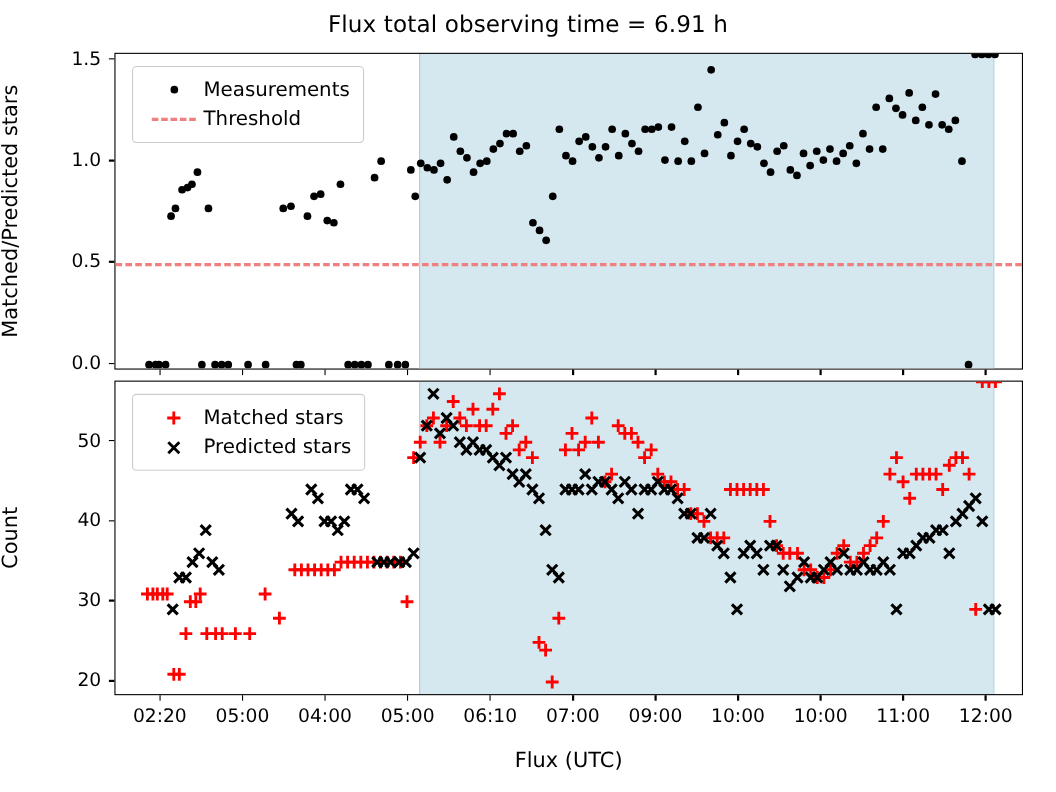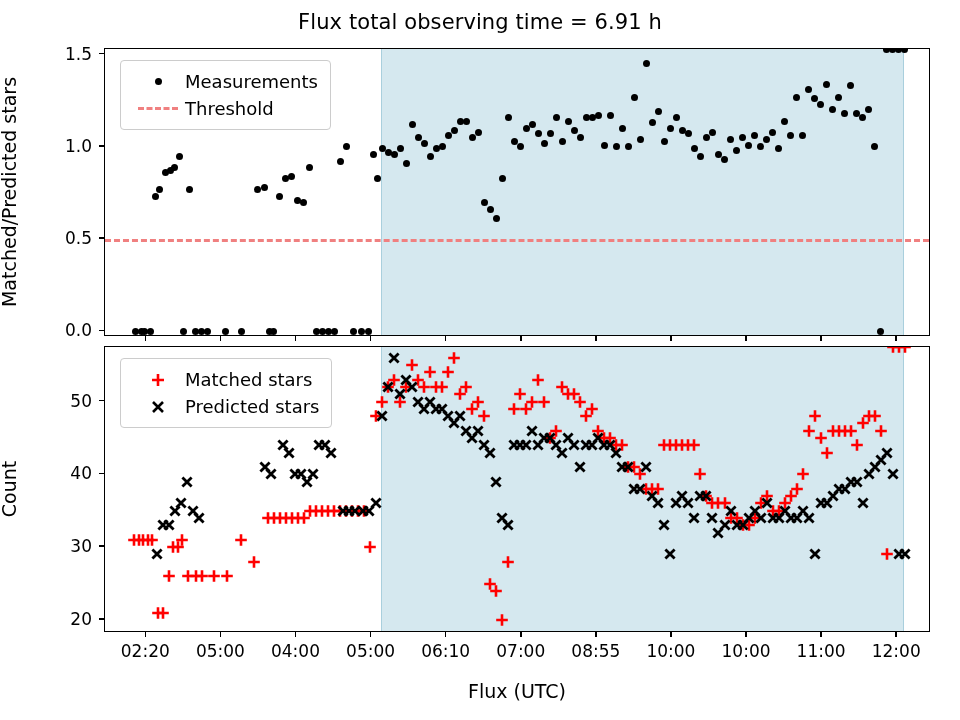--- a/index.html
+++ b/index.html
@@ -1548,21 +1548,21 @@
       <div class="tick-x" style="left: 670.136px; top: 632px;"></div>
       <div class="tick-x" style="left: 745.227px; top: 632px;"></div>
       <div class="tick-x" style="left: 820.318px; top: 632px;"></div>
       <div class="tick-x" style="left: 895.409px; top: 632px;"></div>
       <div class="ticklabel-x" style="left: 145.3px; top: 641px;">02:20</div>
       <div class="ticklabel-x" style="left: 220.391px; top: 641px;">05:00</div>
       <div class="ticklabel-x" style="left: 295.482px; top: 641px;">04:00</div>
       <div class="ticklabel-x" style="left: 370.573px; top: 641px;">05:00</div>
       <div class="ticklabel-x" style="left: 445.664px; top: 641px;">06:10</div>
       <div class="ticklabel-x" style="left: 520.755px; top: 641px;">07:00</div>
-      <div class="ticklabel-x" style="left: 595.845px; top: 641px;">08:55</div>
+      <div class="ticklabel-x" style="left: 595.845px; top: 641px;">09:00</div>
       <div class="ticklabel-x" style="left: 670.936px; top: 641px;">10:00</div>
       <div class="ticklabel-x" style="left: 746.027px; top: 641px;">10:00</div>
       <div class="ticklabel-x" style="left: 821.118px; top: 641px;">11:00</div>
       <div class="ticklabel-x" style="left: 896.209px; top: 641px;">12:00</div>
     </div>
   <div class="axis-label-y" id="ylabel-bot" style="left: 20px; top: 489px; transform: rotate(-90deg) translate(-50%, -100%);">Count</div>
   <div class="axis-label-x" id="xlabel" style="top:680px;">Flux (UTC)</div>
 
   <div class="legend" id="legend-bot" style="left:120px; top:358px;">
     <div class="legend-row">

